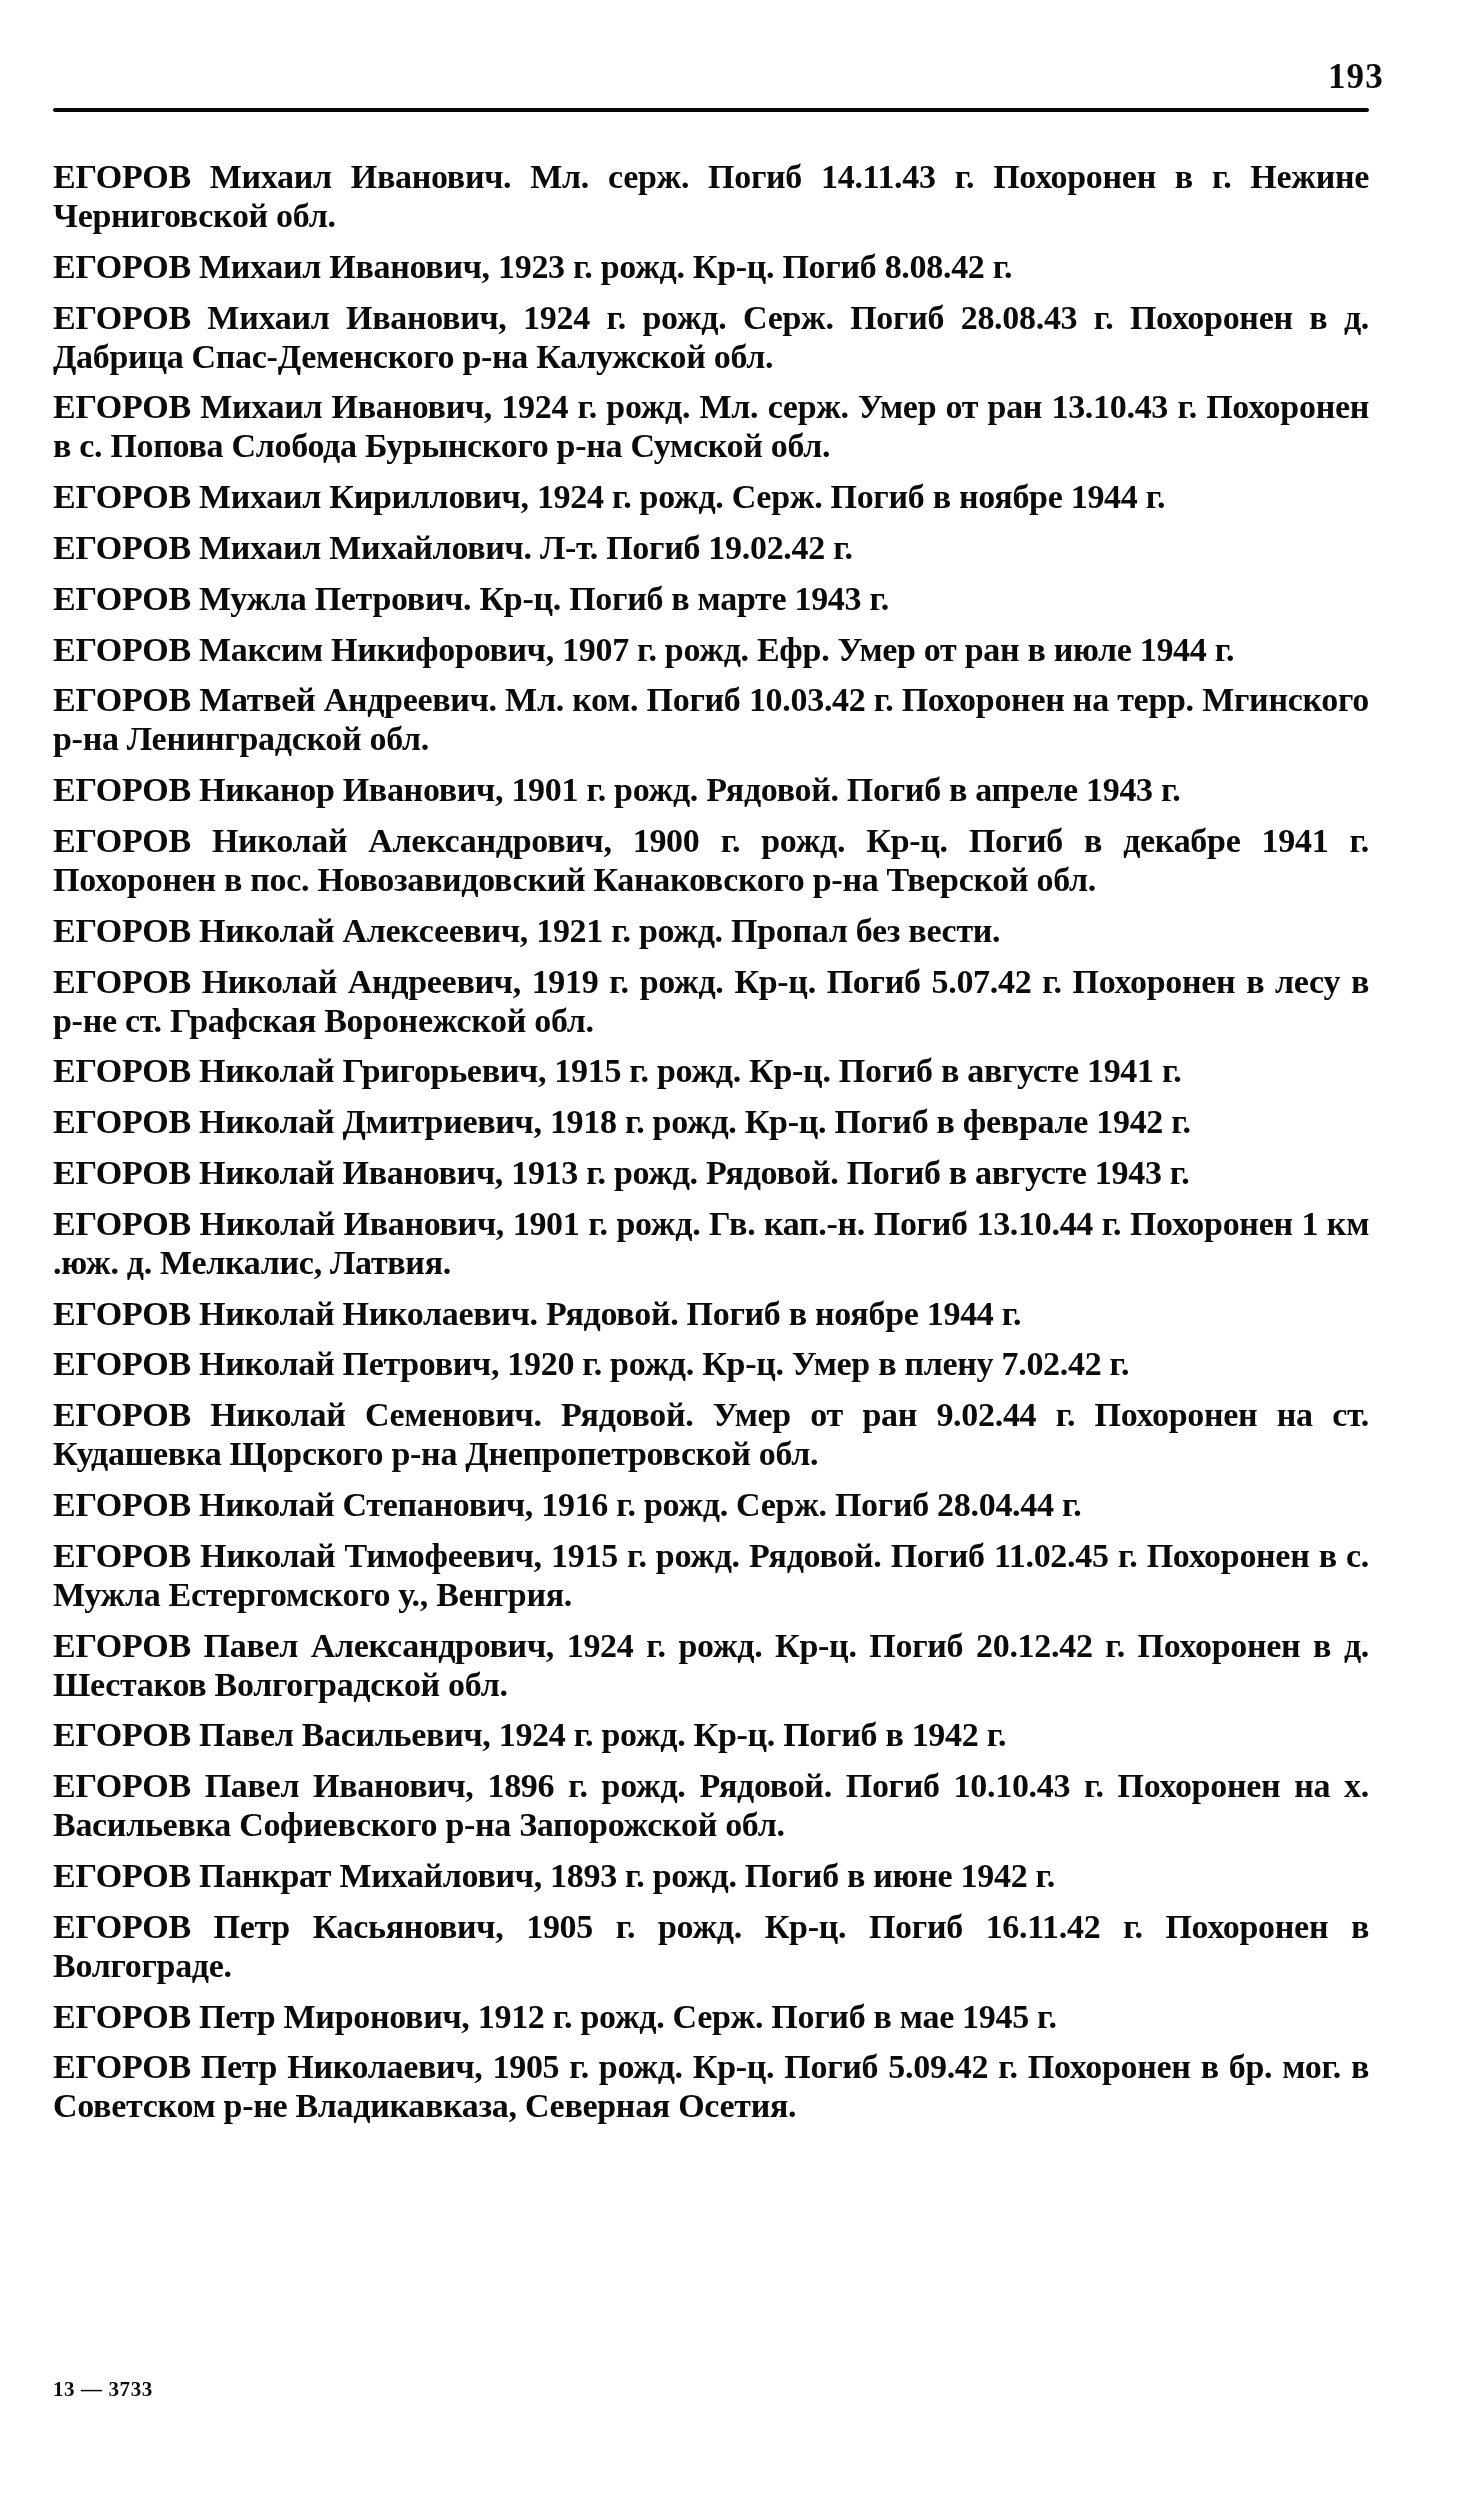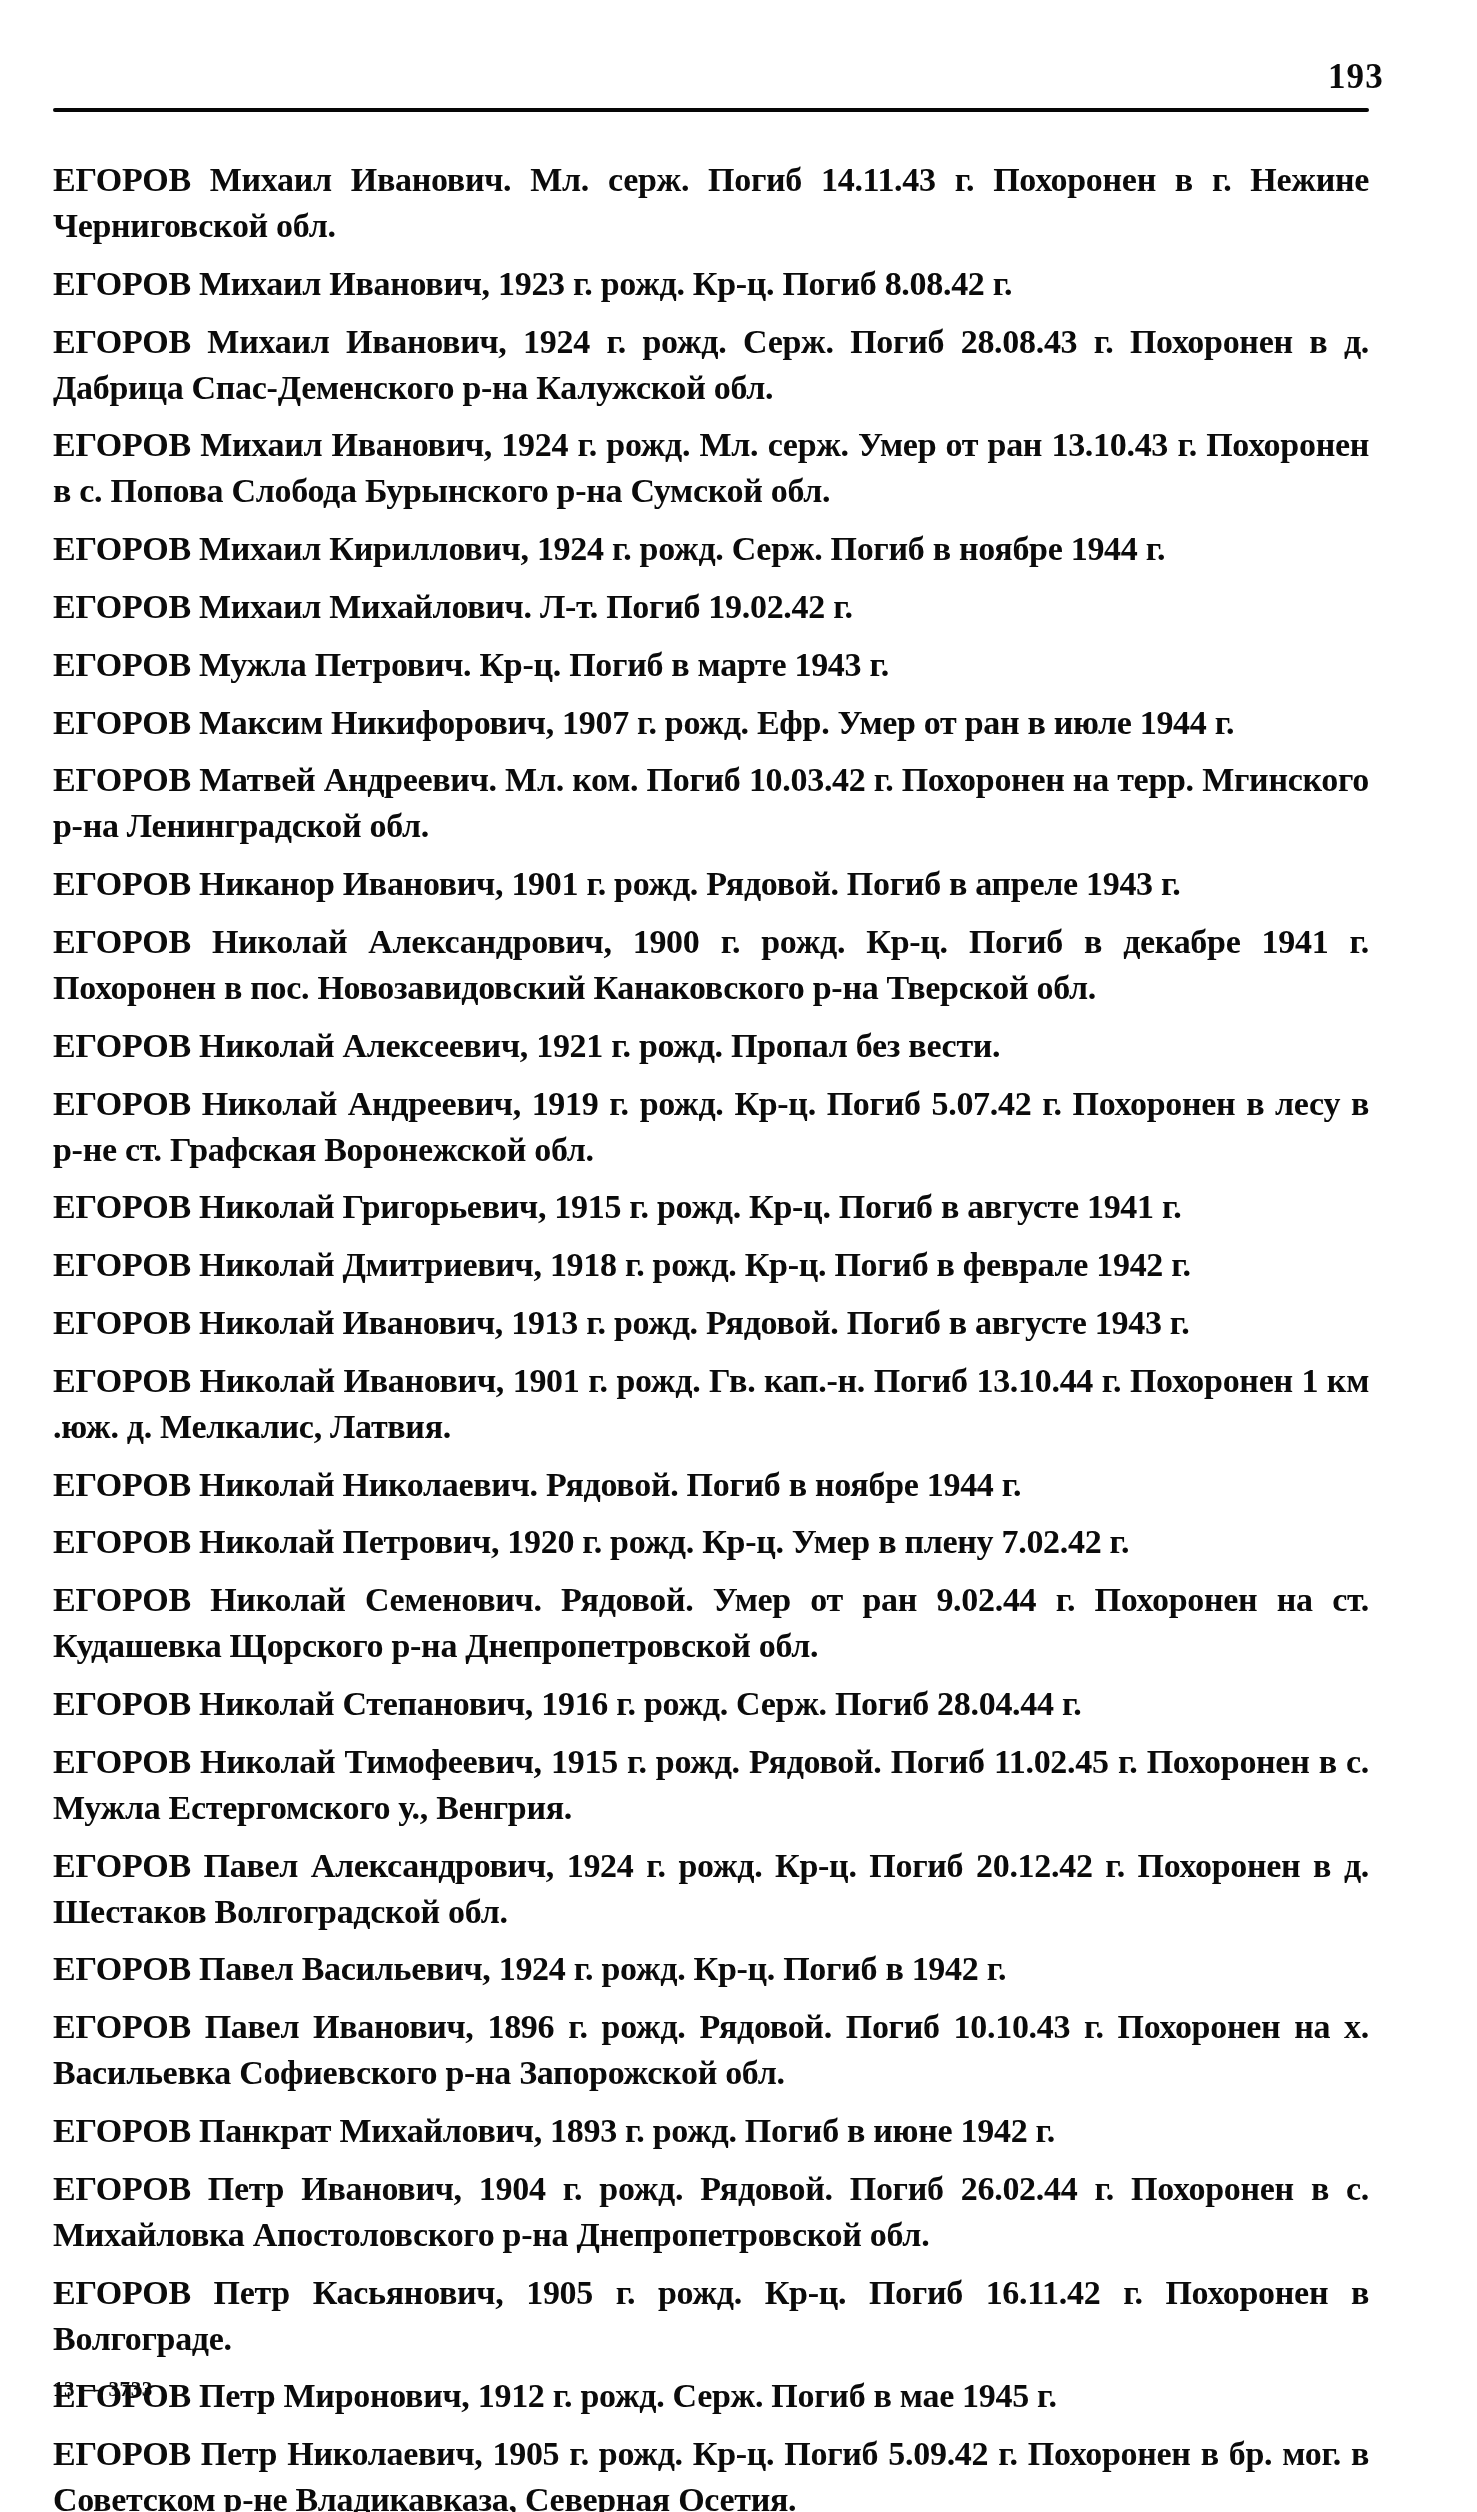--- a/index.html
+++ b/index.html
@@ -37,21 +37,21 @@
   }
   .entries {
     position: absolute;
     top: 157px;
     left: 53px;
     width: 1316px;
   }
   .entry {
     margin: 0 0 11.8px 0;
     font-size: 34px;
-    line-height: 46px;
+    line-height: 39px;
     font-weight: 700;
     letter-spacing: -0.3px;
     text-align: justify;
     text-justify: inter-word;
   }
   .entry .entry-name {
     font-weight: 700;
   }
   .entry .entry-details {
     font-weight: 700;
@@ -121,21 +121,20 @@
 
 
   <p class="entry"><span class="entry-name">ЕГОРОВ Павел Александрович</span><span class="entry-details">, 1924 г. рожд. Кр-ц. Погиб 20.12.42 г. Похоронен в д. Шестаков Волгоградской обл.</span></p>
 
   <p class="entry"><span class="entry-name">ЕГОРОВ Павел Васильевич</span><span class="entry-details">, 1924 г. рожд. Кр-ц. Погиб в 1942 г.</span></p>
 
   <p class="entry"><span class="entry-name">ЕГОРОВ Павел Иванович</span><span class="entry-details">, 1896 г. рожд. Рядовой. Погиб 10.10.43 г. Похоронен на х. Васильевка Софиевского р-на Запорожской обл.</span></p>
 
   <p class="entry"><span class="entry-name">ЕГОРОВ Панкрат Михайлович</span><span class="entry-details">, 1893 г. рожд. Погиб в июне 1942 г.</span></p>
 
-  <p class="entry"><span class="entry-name">ЕГОРОВ Петр Иванович</span><span class="entry-details">, 1904 г. рожд. Рядовой. Погиб 26.02.44 г. Похоронен в с. Михайловка Апостоловского р-на Днепропетровской обл.</span></p>
 
   <p class="entry"><span class="entry-name">ЕГОРОВ Петр Касьянович</span><span class="entry-details">, 1905 г. рожд. Кр-ц. Погиб 16.11.42 г. Похоронен в Волгограде.</span></p>
 
   <p class="entry"><span class="entry-name">ЕГОРОВ Петр Миронович</span><span class="entry-details">, 1912 г. рожд. Серж. Погиб в мае 1945 г.</span></p>
 
   <p class="entry"><span class="entry-name">ЕГОРОВ Петр Николаевич</span><span class="entry-details">, 1905 г. рожд. Кр-ц. Погиб 5.09.42 г. Похоронен в бр. мог. в Советском р-не Владикавказа, Северная Осетия.</span></p>
 </div>
 
   <div class="printer-signature">13 — 3733</div>
 </div>

